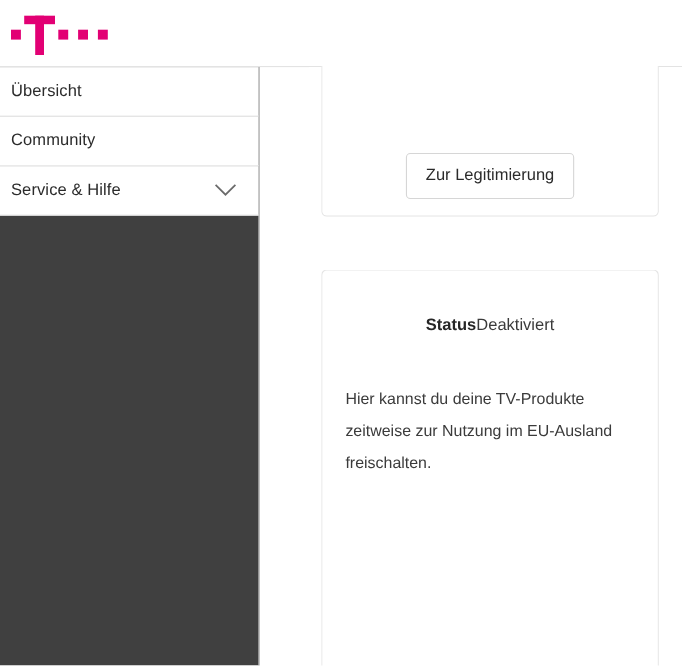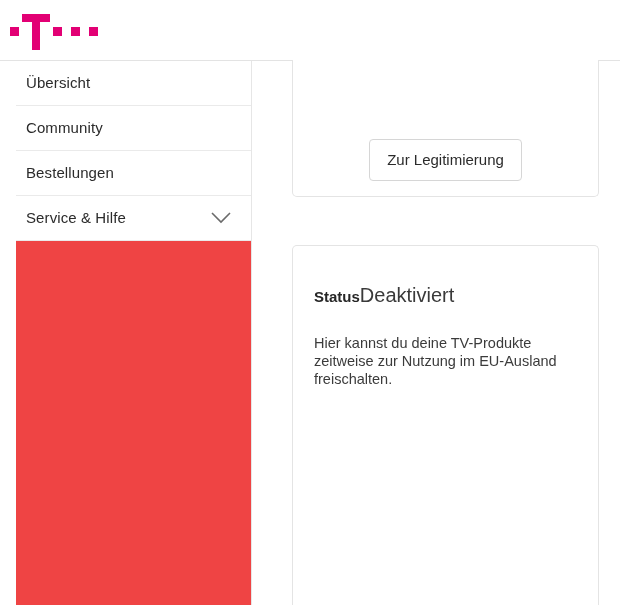--- a/index.html
+++ b/index.html
@@ -30,25 +30,25 @@
     position: absolute;
     left: 10px;
     top: 14px;
     width: 92px;
     height: 36px;
   }
 
   
   .sidebar {
     position: absolute;
-    left: 16px;
+    left: 0;
     top: 61px;
     width: 236px;
     height: 544px;
-    background: #ef4444;
+    background: #404040;
     border-right: 1px solid #e6e6e6;
     box-sizing: border-box;
   }
   .nav-item {
     position: relative;
     height: 45px;
     border-bottom: 1px solid #eaeaea;
     display: flex;
     align-items: center;
     padding: 0 14px 0 10px;
@@ -124,41 +124,41 @@
     font-weight: 400;
   }
 
   .card-body {
     padding: 0 21px;
     box-sizing: border-box;
   }
 
   .status-row {
     display: flex;
-    justify-content: flex-start;
+    justify-content: center;
     align-items: baseline;
     padding-top: 40px;
   }
   .status-label {
     font-size: 15px;
     line-height: 19px;
     font-weight: 700;
     color: #262626;
   }
   .status-value {
-    font-size: 20px;
+    font-size: 15px;
     line-height: 19px;
     font-weight: 400;
     color: #3a3a3a;
   }
 
   .desc {
-    margin-top: 28px;
+    margin-top: 44px;
     font-size: 14.5px;
-    line-height: 18px;
+    line-height: 29px;
     color: #3b3b3b;
     max-width: 252px;
   }
 
   
   .btn {
     display: inline-block;
     background: #ffffff;
     border: 1px solid #d6d6d6;
     border-radius: 4px;
@@ -202,23 +202,20 @@
 <nav class="sidebar">
 
   <div class="nav-item">
     <span class="nav-label">Übersicht</span>
   </div>
 
   <div class="nav-item">
     <span class="nav-label">Community</span>
   </div>
 
-  <div class="nav-item">
-    <span class="nav-label">Bestellungen</span>
-  </div>
 
 
 
   <div class="nav-item">
     <span class="nav-label">Service &amp; Hilfe</span>
     <span class="chev">
       <svg width="20" height="12" viewBox="0 0 20 12" xmlns="http://www.w3.org/2000/svg" aria-hidden="true">
         <polyline points="1,1 10,10 19,1" fill="none" stroke="#6b6b6b" stroke-width="1.6"></polyline>
       </svg>
     </span>

